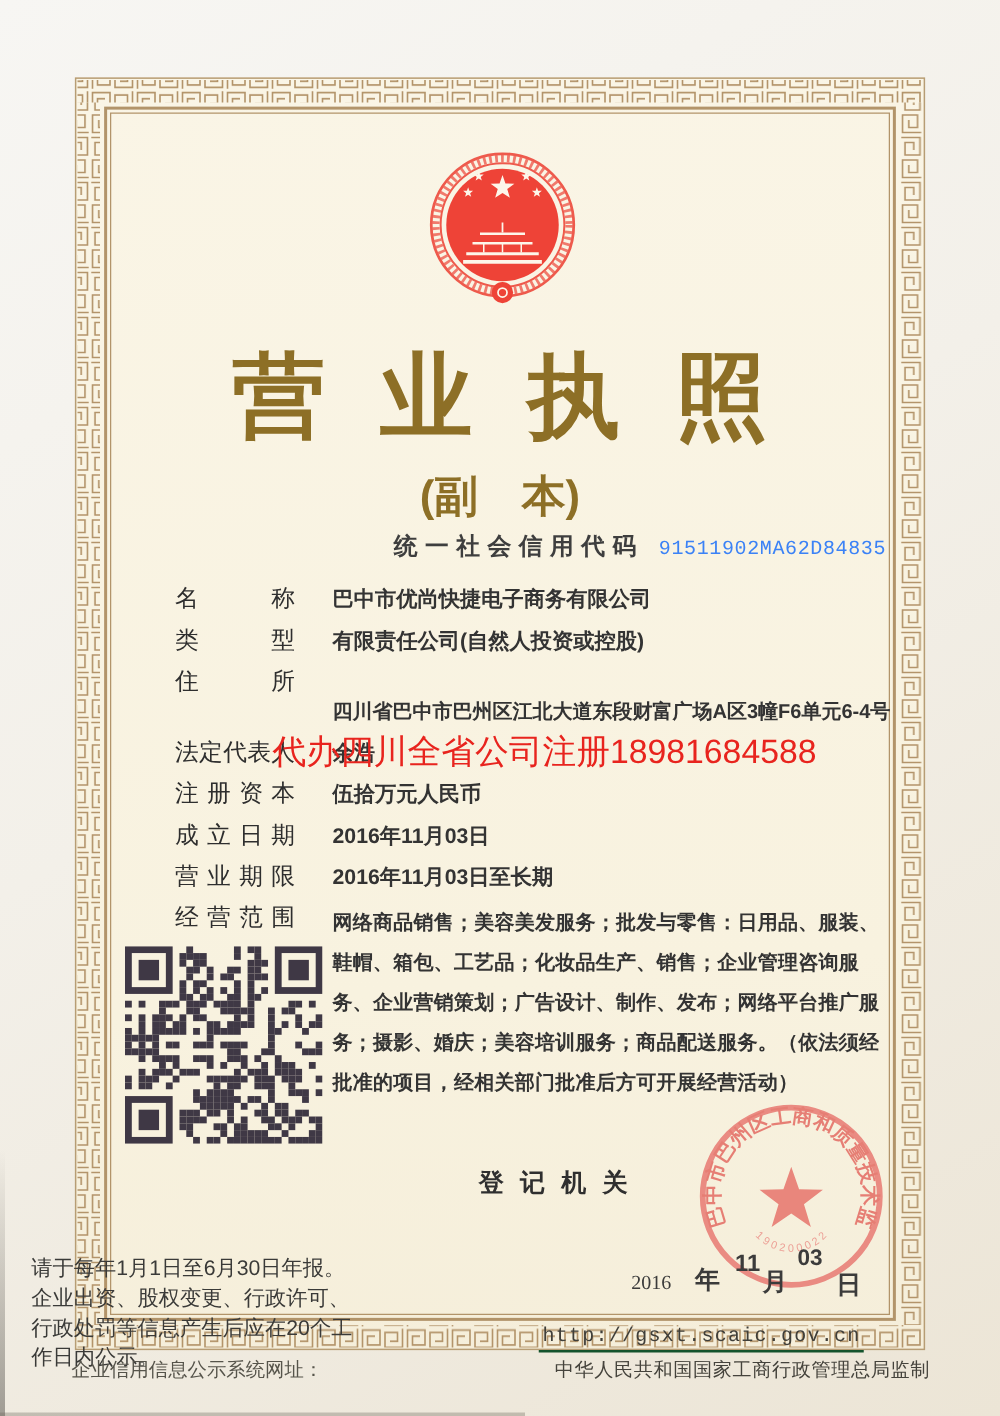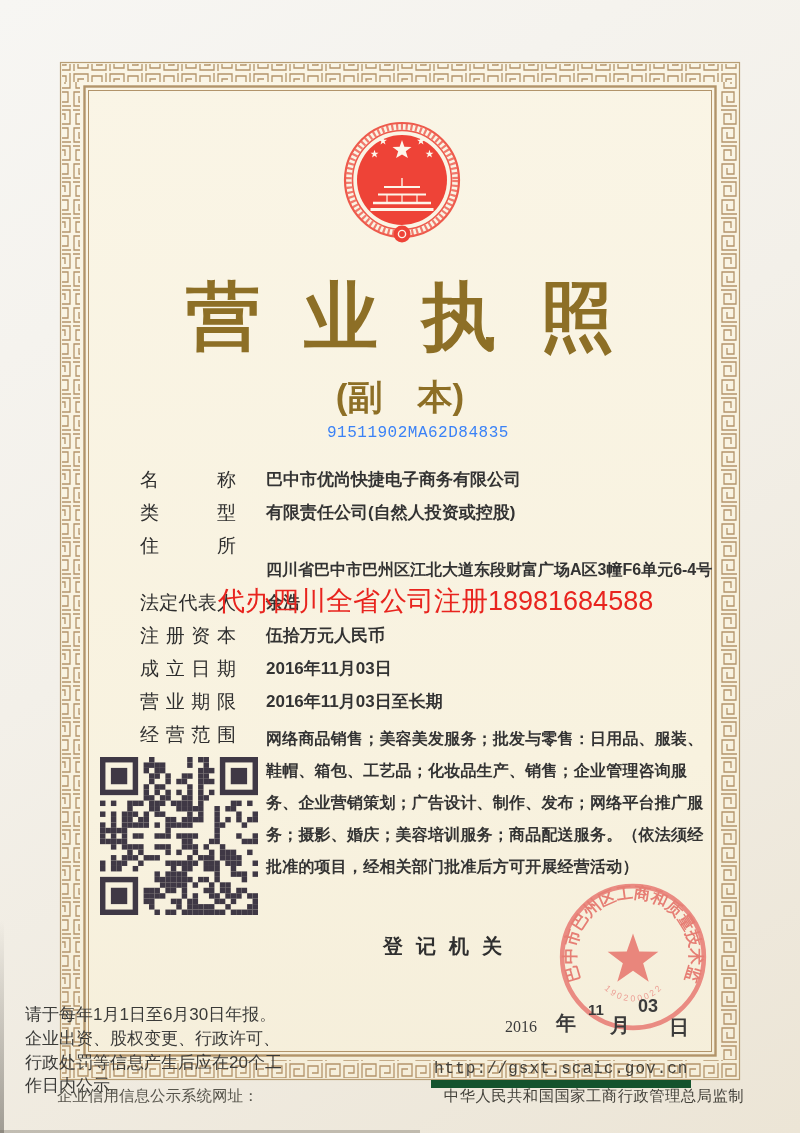--- a/index.html
+++ b/index.html
@@ -52,30 +52,30 @@
   .qr { position:absolute; left:100px; top:757px; width:158px; height:158px; }
   .reg-label {
     position:absolute; left:383px; top:933px; font-size:20px; font-weight:600;
     color:#2f2f2f; letter-spacing:13px; white-space:nowrap;
   }
   .seal { position:absolute; left:556px; top:880px; opacity:.92; }
   .issue-date { position:absolute; left:495px; top:992px; width:220px; height:48px; z-index:20; }
   .issue-date span { position:absolute; color:#3b3b3b; }
   .d-year  { left:10px; top:14px; font-size:16px; font-family:"Liberation Serif","DejaVu Serif",serif;margin-top:12px; }
   .d-ylab  { left:61px; top:18px; font-size:20px; font-weight:bold; }
-  .d-month { left:93px; top:9px;  font-size:15px; font-weight:bold; }
+  .d-month { left:93px; top:9px;  font-size:19px; font-weight:bold; }
   .d-mlab  { left:115px; top:20px; font-size:20px; font-weight:bold; }
   .d-day   { left:143px; top:4px; font-size:18px; font-weight:bold; }
   .d-dlab  { left:174px; top:22px; font-size:20px; font-weight:bold; }
   .foot-left { position:absolute; left:25px; top:1003px; width:345px; font-size:17px; line-height:23.8px; color:#3a3a38; z-index:25; }
   .site-label { position:absolute; left:57px; top:1086px; font-size:15.5px; color:#56544b; z-index:25; }
   .site-url {
     position:absolute; left:431px; top:1060px; font-size:16px; letter-spacing:1px;
     font-family:"Liberation Mono","DejaVu Sans Mono",monospace; color:#3f3e39;
-    border-bottom:8px solid #14532d; padding:0 3px 2px; z-index:25;
+    border-bottom:2px solid #14532d; padding:0 3px 2px; z-index:25;
   }
   .right-note { position:absolute; right:56px; top:1086px; font-size:15.3px; color:#45433c; letter-spacing:0.5px; }
 </style>
 </head>
 <body>
 
 <div class="paper"></div>
 
 <svg class="frame-svg" width="800" height="1133">
   <defs>
@@ -125,20 +125,21 @@
     <path d="M28.5,93.5 H91.5" stroke-width="3"></path>
   </g>
   <circle cx="60" cy="118" r="8.5" fill="#ee4337"></circle>
   <circle cx="60" cy="118" r="3.6" fill="none" stroke="#fdf6ea" stroke-width="1.4"></circle>
 </svg>
 
 <div class="title">营业执照</div>
 <div class="subtitle">(副　本)</div>
 
 <div class="credit-row">
+  <span class="credit-label">统一社会信用代码</span>
   <span class="credit-code">91511902MA62D84835</span>
 </div>
 
 <div class="fields">
   <div class="frow">
     <div class="flabel jlabel">
         <span>名</span>
         <span>称</span>
       </div>
     <div class="fvalue">巴中市优尚快捷电子商务有限公司</div>

